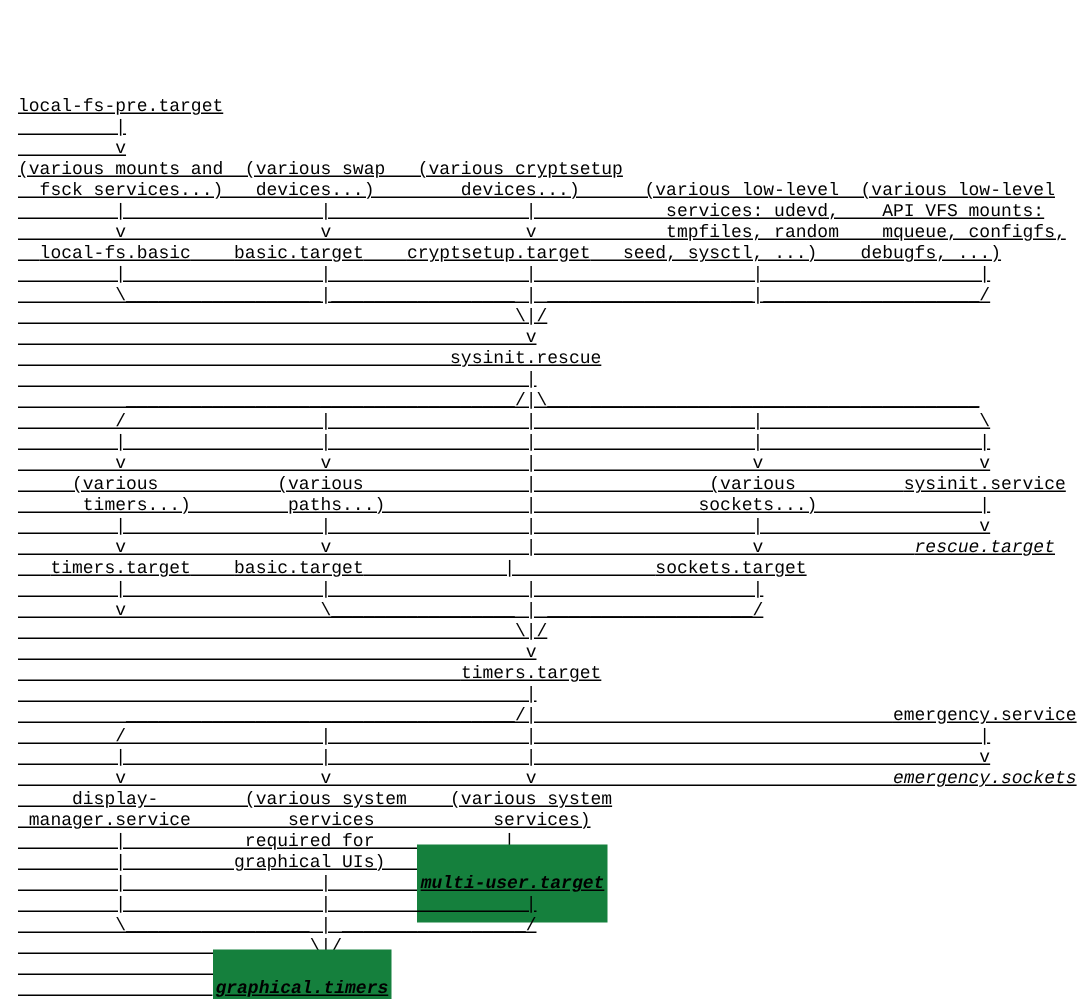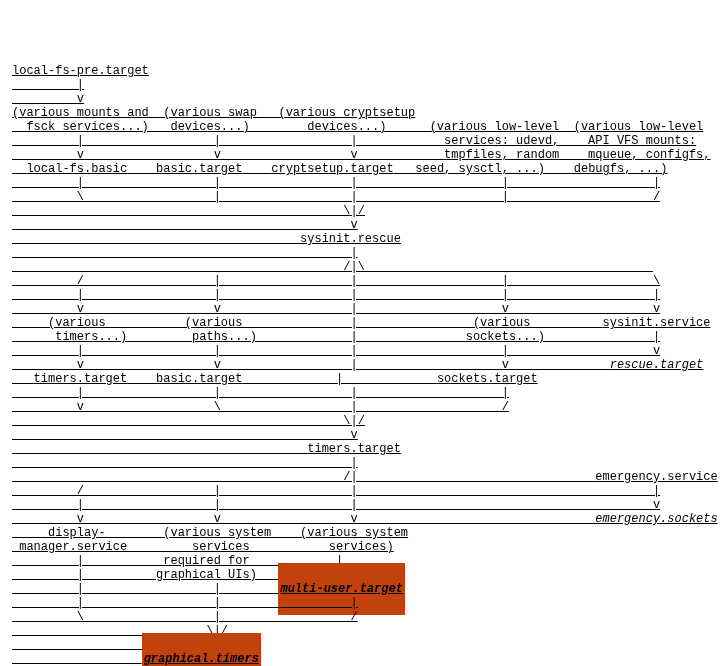--- a/index.html
+++ b/index.html
@@ -7,21 +7,21 @@
     font-size: 12px;
     line-height: 14px;
     color: #000;
     background: #fff;
     margin: 0;
     padding: 8px 12px;
     white-space: pre;
   }
   .d { position: relative; text-decoration: underline; }
   .hl {
-    background: #c2410c;
+    background: #15803d;
     font-style: italic;
     font-weight: bold;
     padding: 19px 2px;
   }
   .em { font-style: italic; }
 </style>
 </head>
 <body>
 
 

